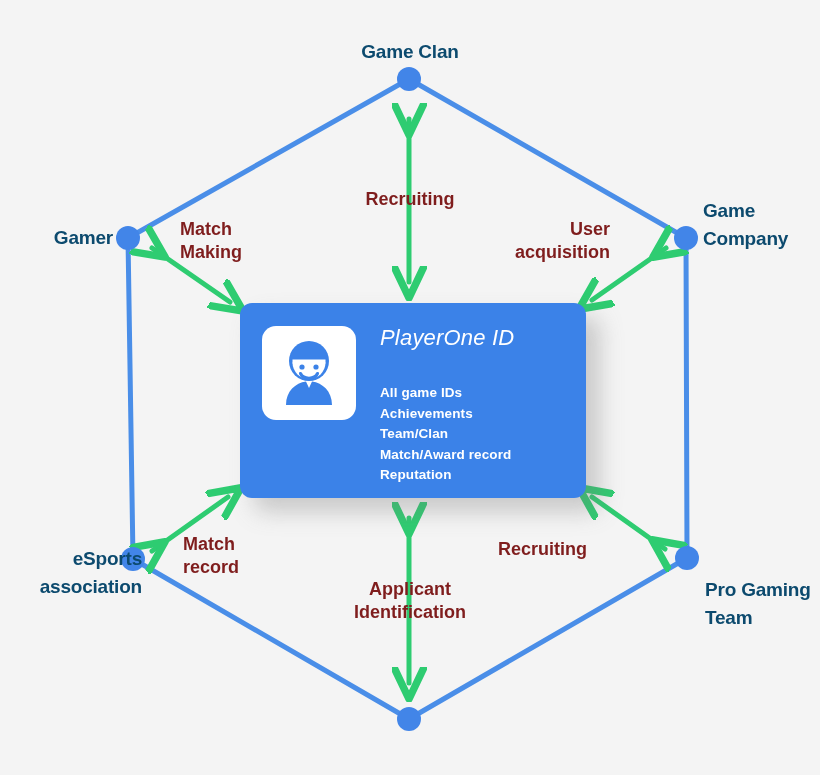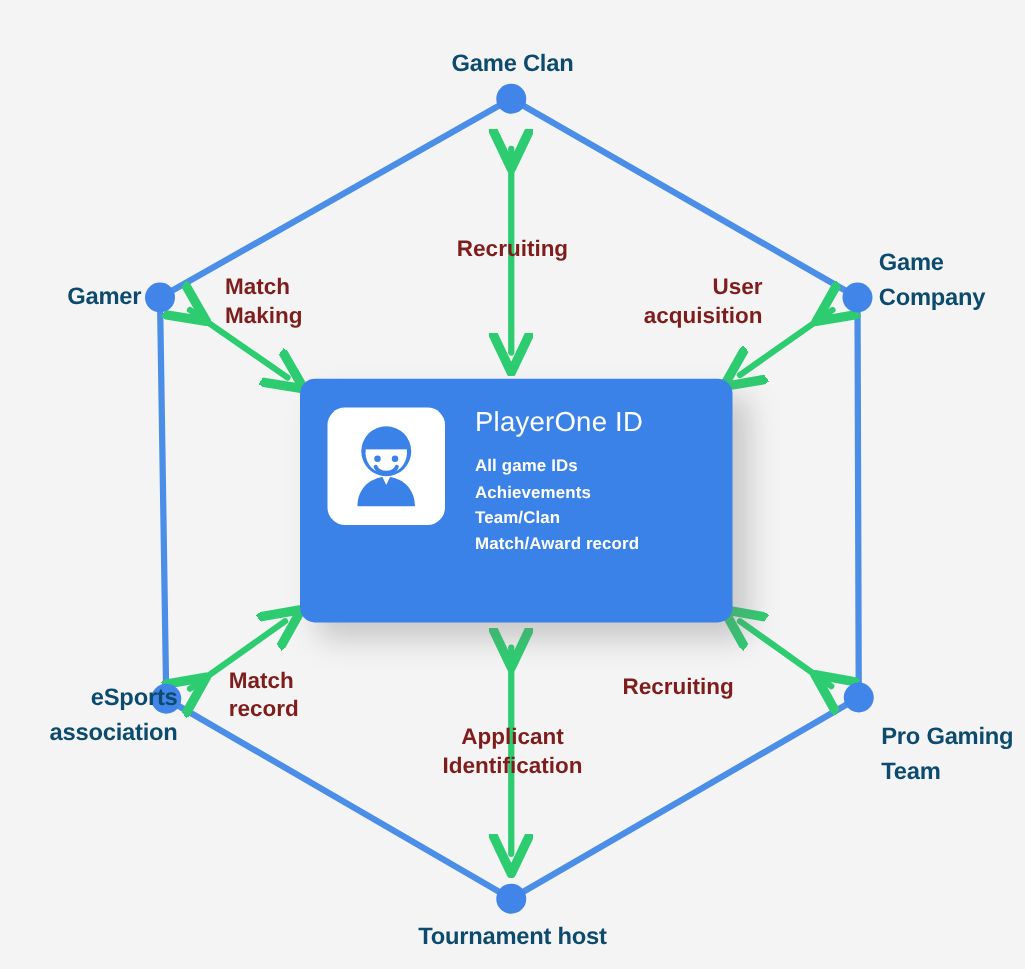--- a/index.html
+++ b/index.html
@@ -86,21 +86,22 @@
     justify-content: center;
   }
   #card-text {
     margin: 22px 0 0 24px;
     color: #ffffff;
   }
   #card-title {
     font-size: 22px;
     font-weight: normal;
     letter-spacing: 0.2px;
-    margin-bottom: 12px;
+    margin-bottom: 32px;
+    font-style: italic;
   }
   .feature {
     font-size: 13.5px;
     font-weight: bold;
     line-height: 1.52;
     letter-spacing: 0.1px;
   }
 </style>
 </head>
 <body>
@@ -138,21 +139,20 @@
   </svg>
 
   <div class="node-label nl-gameclan">Game Clan</div>
   <div class="node-label nl-gamer">Gamer</div>
   <div class="node-label nl-gamecompany">Game
 Company</div>
   <div class="node-label nl-esports">eSports
 association</div>
   <div class="node-label nl-progaming">Pro Gaming
 Team</div>
-  <div class="node-label nl-tournament">Tournament host</div>
 
   <div class="rel-label rl-recruiting-top">Recruiting</div>
   <div class="rel-label rl-matchmaking">Match
 Making</div>
   <div class="rel-label rl-useracq">User
 acquisition</div>
   <div class="rel-label rl-matchrecord">Match
 record</div>
   <div class="rel-label rl-recruiting-bot">Recruiting</div>
   <div class="rel-label rl-applicant">Applicant
@@ -175,17 +175,18 @@
         <path d="M15 70 c0 -14 9.5 -22 20 -23.5 L38 53 l3 -6.5 c10.5 1.5 20 9.5 20 23.5 z" fill="#3b82e8"></path>
       </svg>
     </div>
     <div id="card-text">
       <div id="card-title">PlayerOne ID</div>
       <div>
         <div class="feature">All game IDs</div>
         <div class="feature">Achievements</div>
         <div class="feature">Team/Clan</div>
         <div class="feature">Match/Award record</div>
+        <div class="feature">Reputation</div>
       </div>
     </div>
   </div>
 
 </div>
 
 </body></html>

